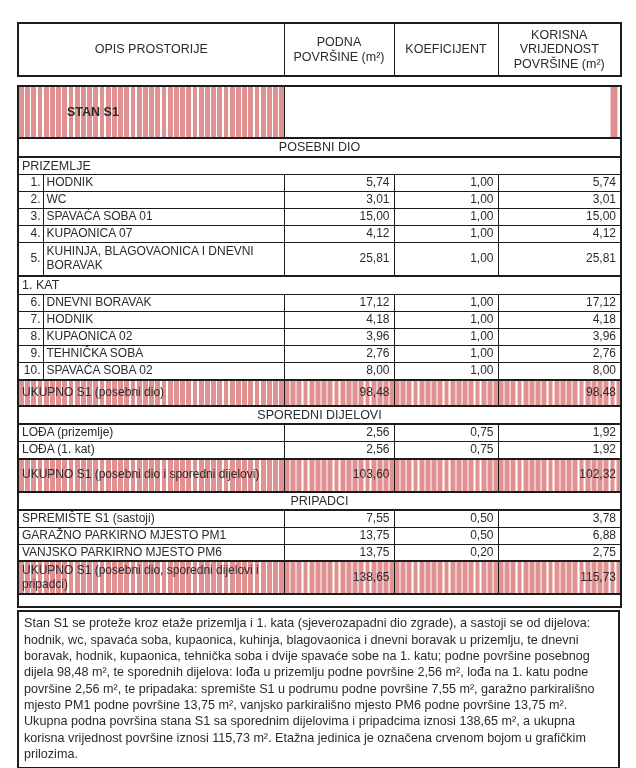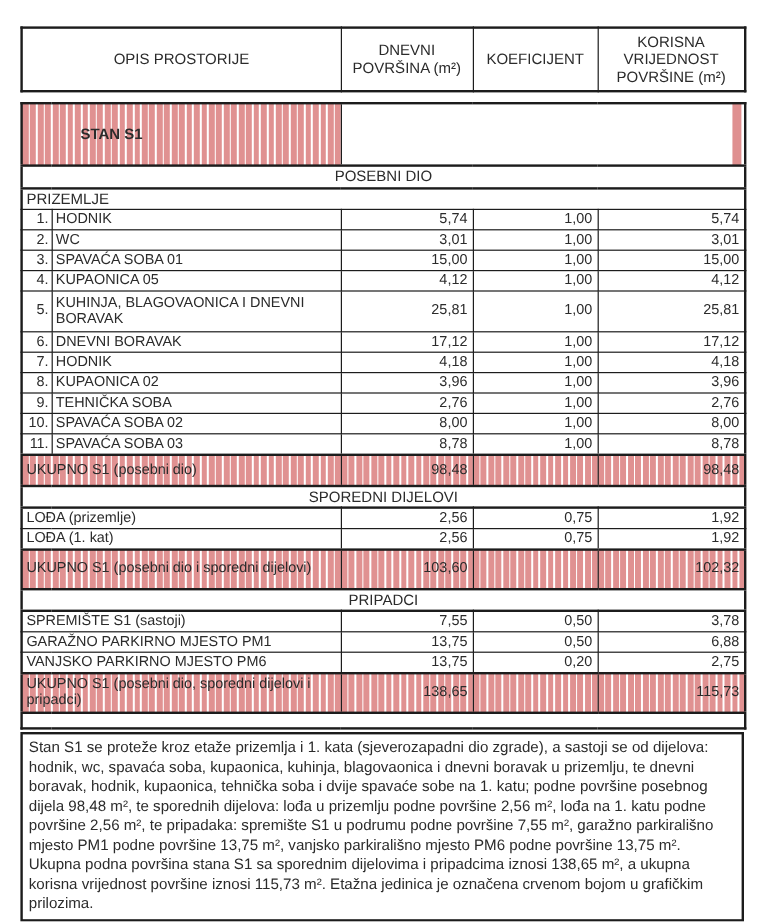--- a/index.html
+++ b/index.html
@@ -86,21 +86,21 @@
   <table class="header-table">
     <colgroup>
         <col style="width:266px">
         <col style="width:110px">
         <col style="width:104px">
         <col style="width:123px">
       </colgroup>
     <tbody>
         <tr>
       <td>OPIS PROSTORIJE</td>
-      <td>DNEVNI POVRŠINA (m²)</td>
+      <td>PODNA POVRŠINE (m²)</td>
       <td>KOEFICIJENT</td>
       <td>KORISNA VRIJEDNOST POVRŠINE (m²)</td>
     </tr>
   </tbody>
     </table>
 
   <table class="main-table">
     <colgroup>
         <col style="width:25px">
         <col style="width:241px">
@@ -139,33 +139,36 @@
     </tr>
     <tr class="data-row">
       <td class="num">3.</td>
       <td class="name">SPAVAĆA SOBA 01</td>
       <td class="val">15,00</td>
       <td class="val">1,00</td>
       <td class="val">15,00</td>
     </tr>
     <tr class="data-row">
       <td class="num">4.</td>
-      <td class="name">KUPAONICA 05</td>
+      <td class="name">KUPAONICA 07</td>
       <td class="val">4,12</td>
       <td class="val">1,00</td>
       <td class="val">4,12</td>
     </tr>
     <tr class="data-tall">
       <td class="num">5.</td>
       <td class="name">KUHINJA, BLAGOVAONICA I DNEVNI BORAVAK</td>
       <td class="val">25,81</td>
       <td class="val">1,00</td>
       <td class="val">25,81</td>
     </tr>
 
+    <tr class="group-row">
+      <td colspan="5">1. KAT</td>
+    </tr>
 
     <tr class="data-row">
       <td class="num">6.</td>
       <td class="name">DNEVNI BORAVAK</td>
       <td class="val">17,12</td>
       <td class="val">1,00</td>
       <td class="val">17,12</td>
     </tr>
     <tr class="data-row">
       <td class="num">7.</td>
@@ -187,27 +190,20 @@
       <td class="val">2,76</td>
       <td class="val">1,00</td>
       <td class="val">2,76</td>
     </tr>
     <tr class="data-row">
       <td class="num">10.</td>
       <td class="name">SPAVAĆA SOBA 02</td>
       <td class="val">8,00</td>
       <td class="val">1,00</td>
       <td class="val">8,00</td>
-    </tr>
-    <tr class="data-row">
-      <td class="num">11.</td>
-      <td class="name">SPAVAĆA SOBA 03</td>
-      <td class="val">8,78</td>
-      <td class="val">1,00</td>
-      <td class="val">8,78</td>
     </tr>
 
     <tr class="total-row">
       <td colspan="2" class="hatch name">UKUPNO S1 (posebni dio)</td>
       <td class="hatch val">98,48</td>
       <td class="hatch"></td>
       <td class="hatch val">98,48</td>
     </tr>
 
     <tr class="banner-row">

